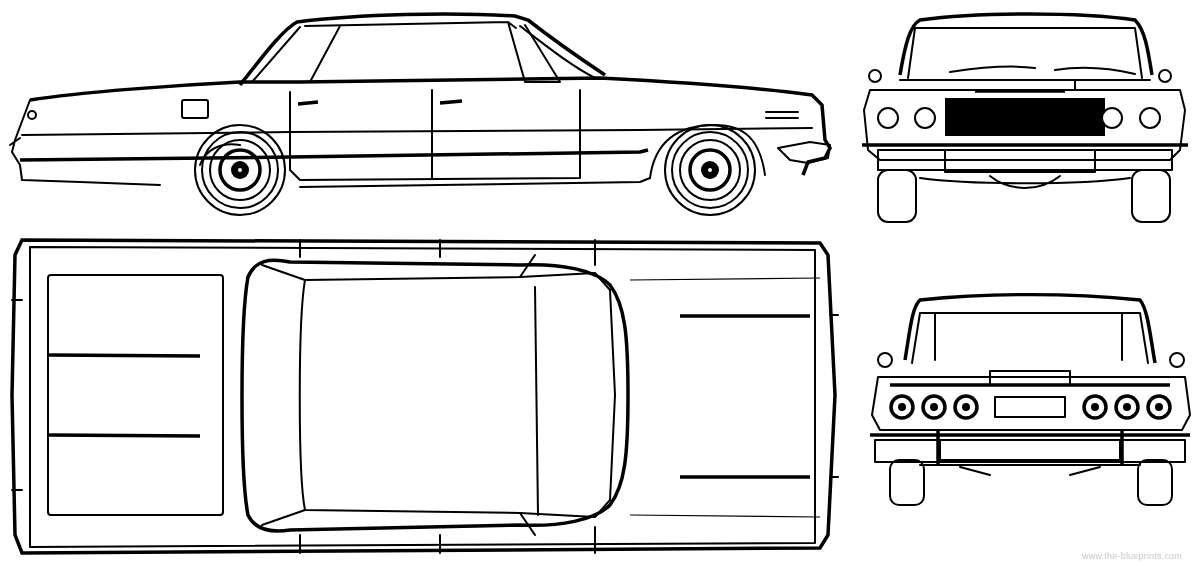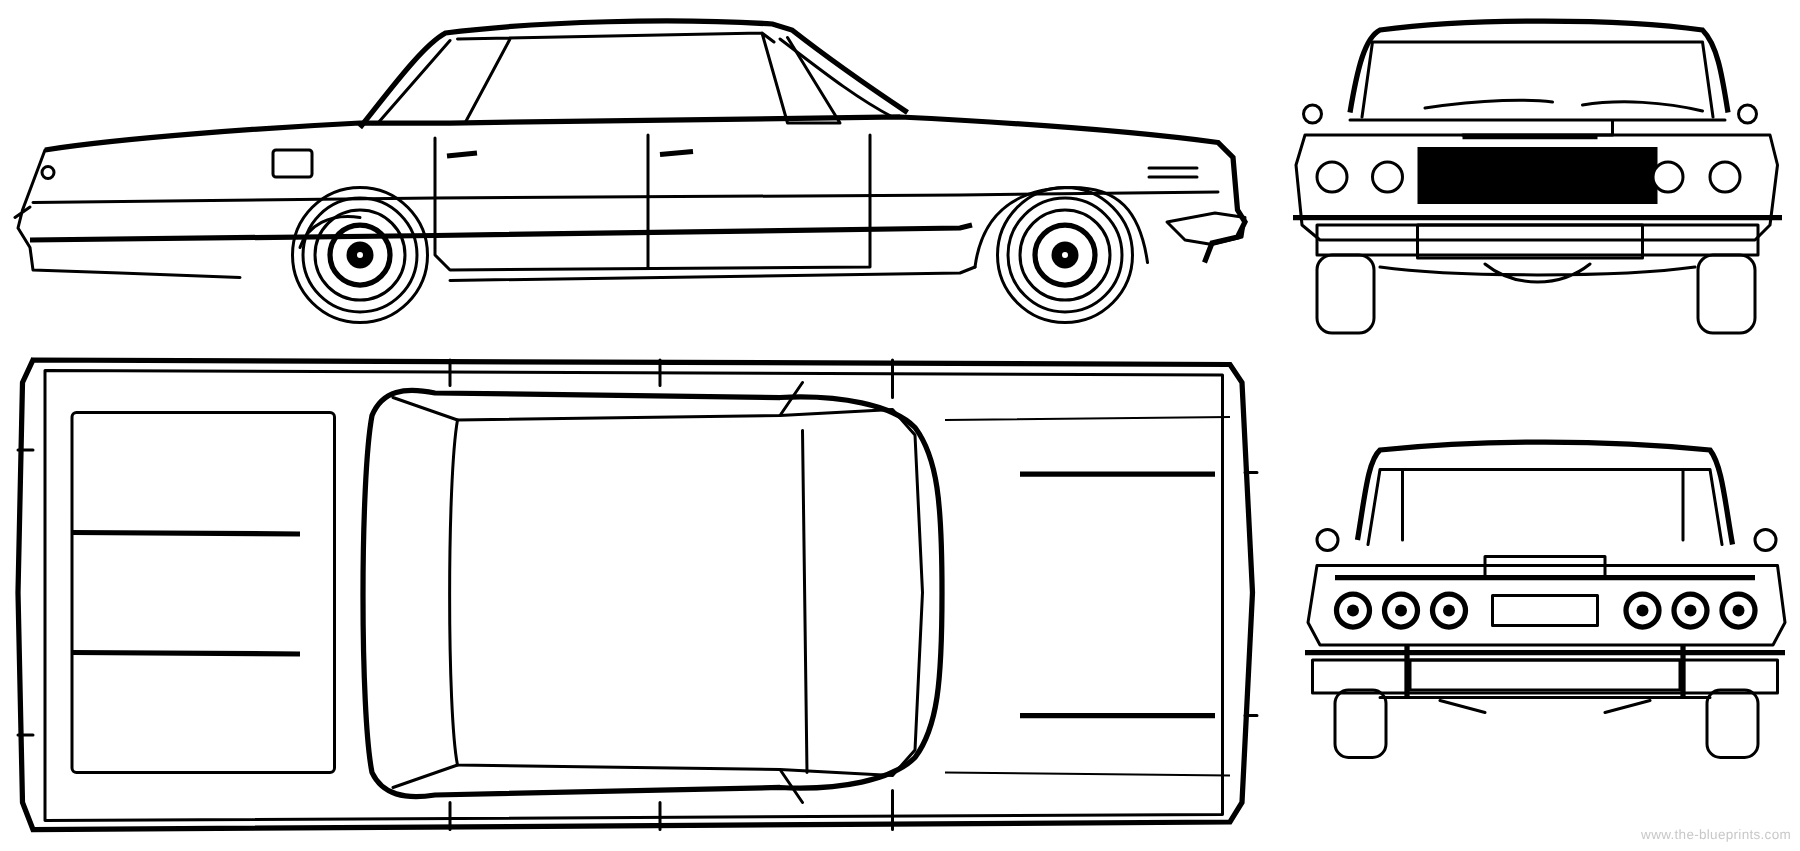--- a/index.html
+++ b/index.html
@@ -5,21 +5,21 @@
   html, body { margin: 0; padding: 0; background: #ffffff; }
   body { width: 1200px; height: 567px; position: relative; overflow: hidden;
          font-family: "Liberation Sans", sans-serif; }
   .view { position: absolute; }
   svg { display: block; }
   .ln { fill: none; stroke: #000; stroke-width: 2; stroke-linejoin: round; stroke-linecap: round; }
   .thin { fill: none; stroke: #000; stroke-width: 1.2; }
   .thick { fill: none; stroke: #000; stroke-width: 3.5; }
   .blk { fill: #000; stroke: none; }
   .wht { fill: #fff; stroke: #000; stroke-width: 2; }
-  .watermark { position: absolute; right: 6px; bottom: 6px; font-size: 9px; color: #c8c8c8;
+  .watermark { position: absolute; right: 18px; bottom: 6px; font-size: 9px; color: #c8c8c8;
                letter-spacing: 0.2px; }
 </style>
 </head>
 <body>
 
 <div class="view" style="left:0;top:0;width:840px;height:225px;">
   <svg width="840" height="225" viewBox="0 0 840 225">
 
     <path class="thick" d="M240,85 C260,60 282,30 297,22 C360,14 450,12 515,16 L528,20 C560,45 590,65 605,75"></path>
     <path class="ln" d="M252,82 L300,27 M305,26 L508,22 L516,28 M340,26 L310,82 M508,22 L525,82 L560,82 L525,25"></path>

